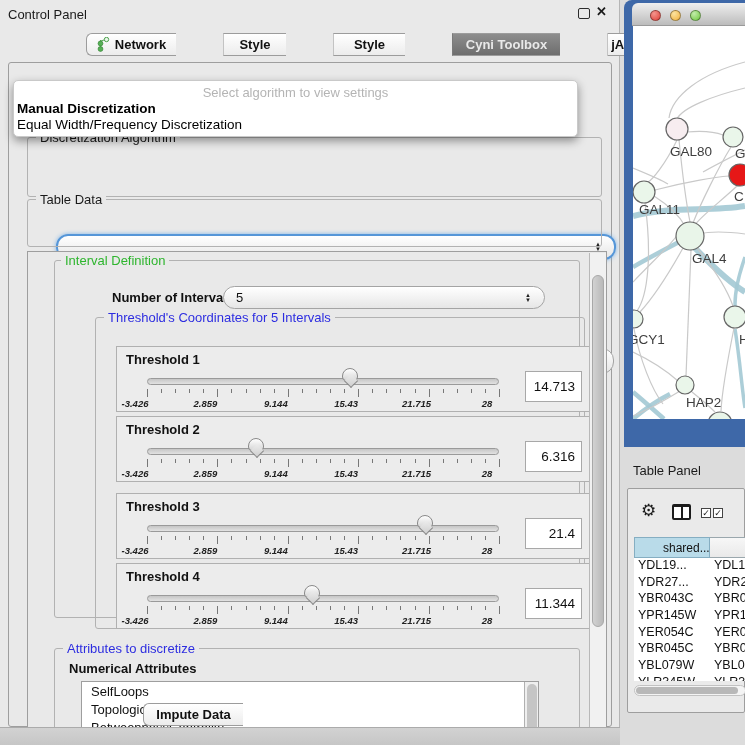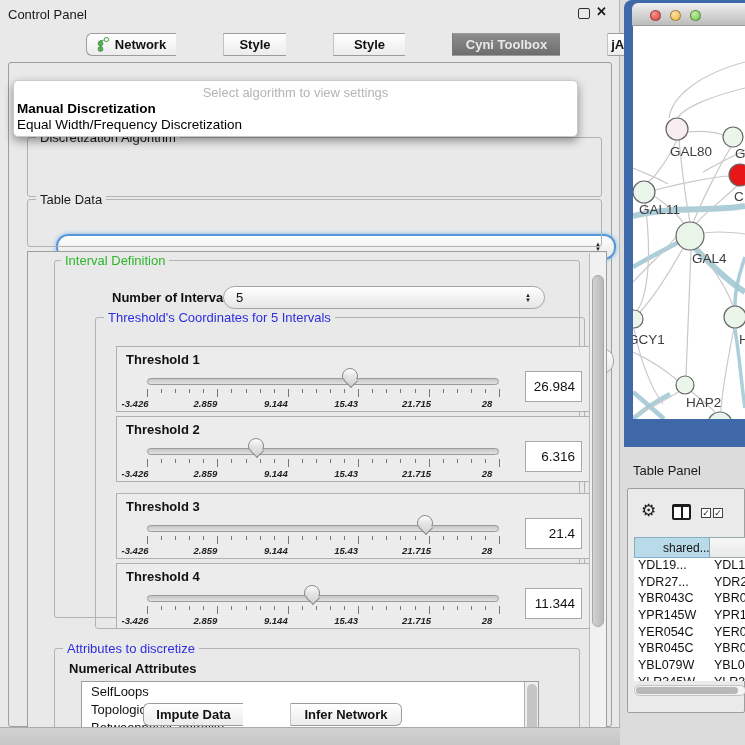--- a/index.html
+++ b/index.html
@@ -236,21 +236,21 @@
                   </div>
       <div class="tick-labels">
                     <span class="tick-lab" style="left: 0%;">-3.426</span>
                     <span class="tick-lab" style="left: 20%;">2.859</span>
                     <span class="tick-lab" style="left: 40%;">9.144</span>
                     <span class="tick-lab" style="left: 60%;">15.43</span>
                     <span class="tick-lab" style="left: 80%;">21.715</span>
                     <span class="tick-lab" style="left: 100%;">28</span>
                   </div>
     </div>
-    <div class="thr-value">26.984</div>
+    <div class="thr-value">14.713</div>
   </div>
               <div class="thr-panel" style="top: 98px;">
     <span class="thr-label">Threshold 2</span>
     <div class="thr-slider">
       <div class="track"></div>
       <div class="thumb" style="left: 131.119px;"></div>
       <div class="ticks">
                     <div class="tick major" style="left: 0%;"></div>
                     <div class="tick minor" style="left: 4%;"></div>
                     <div class="tick minor" style="left: 8%;"></div>
@@ -401,24 +401,20 @@
       </div>
     </div>
 
     <div id="apply-btn" class="abs">Apply</div>
   </div>
 
   <div id="bottom-tabs" class="abs tabstrip">
       <div class="tab first" style="width: 100px;">
 
     <span class="tab-label">Impute Data</span>
-  </div>
-      <div class="tab last" style="width: 112px;">
-
-    <span class="tab-label">Infer Network</span>
   </div>
     </div>
   <div id="cp-bottom-strip" class="abs"></div>
 
   <div id="algo-popup" class="abs">
     <div id="popup-hint">Select algorithm to view settings</div>
     <div id="popup-items">
         <div class="popup-item" style="top: 20px; font-weight: bold;">Manual Discretization</div>
         <div class="popup-item" style="top: 36px; font-weight: normal;">Equal Width/Frequency Discretization</div>
       </div>

